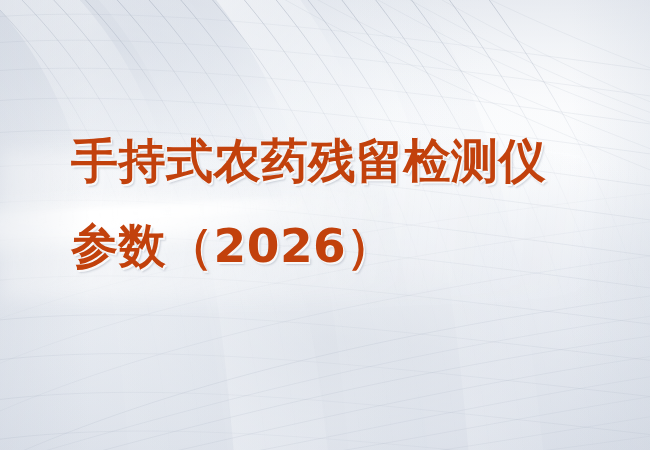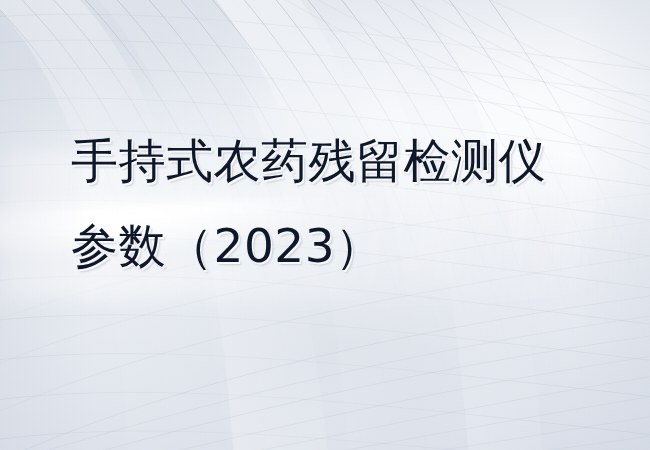--- a/index.html
+++ b/index.html
@@ -144,25 +144,25 @@
 
   
   .title-block {
     position: absolute;
     left: 71px;
     top: 118px;
     width: 520px;
   }
   .title-line {
     font-family: "DejaVu Sans", "Liberation Sans", sans-serif;
-    font-weight: normal;
+    font-weight: bold;
     font-size: 47px;
     line-height: 85px;
     letter-spacing: 0.5px;
-    color: #0f172a;
+    color: #c2410c;
     white-space: nowrap;
     text-shadow:
        1.5px 1.5px 0px rgba(255,255,255,0.85),
        2.5px 2.5px 2px rgba(150,158,172,0.40);
   }
 </style>
 </head>
 <body>
 
 <div class="banner">
@@ -269,16 +269,16 @@
   </svg>
 
   <div class="bg-streak-wide"></div>
   <div class="bg-streak"></div>
   <div class="bg-streak-core"></div>
 
   <div class="bg-vignette"></div>
 
   <div class="title-block">
     <div class="title-line">手持式农药残留检测仪</div>
-    <div class="title-line">参数（2023）</div>
+    <div class="title-line">参数（2026）</div>
   </div>
 
 </div>
 
 </body></html>

